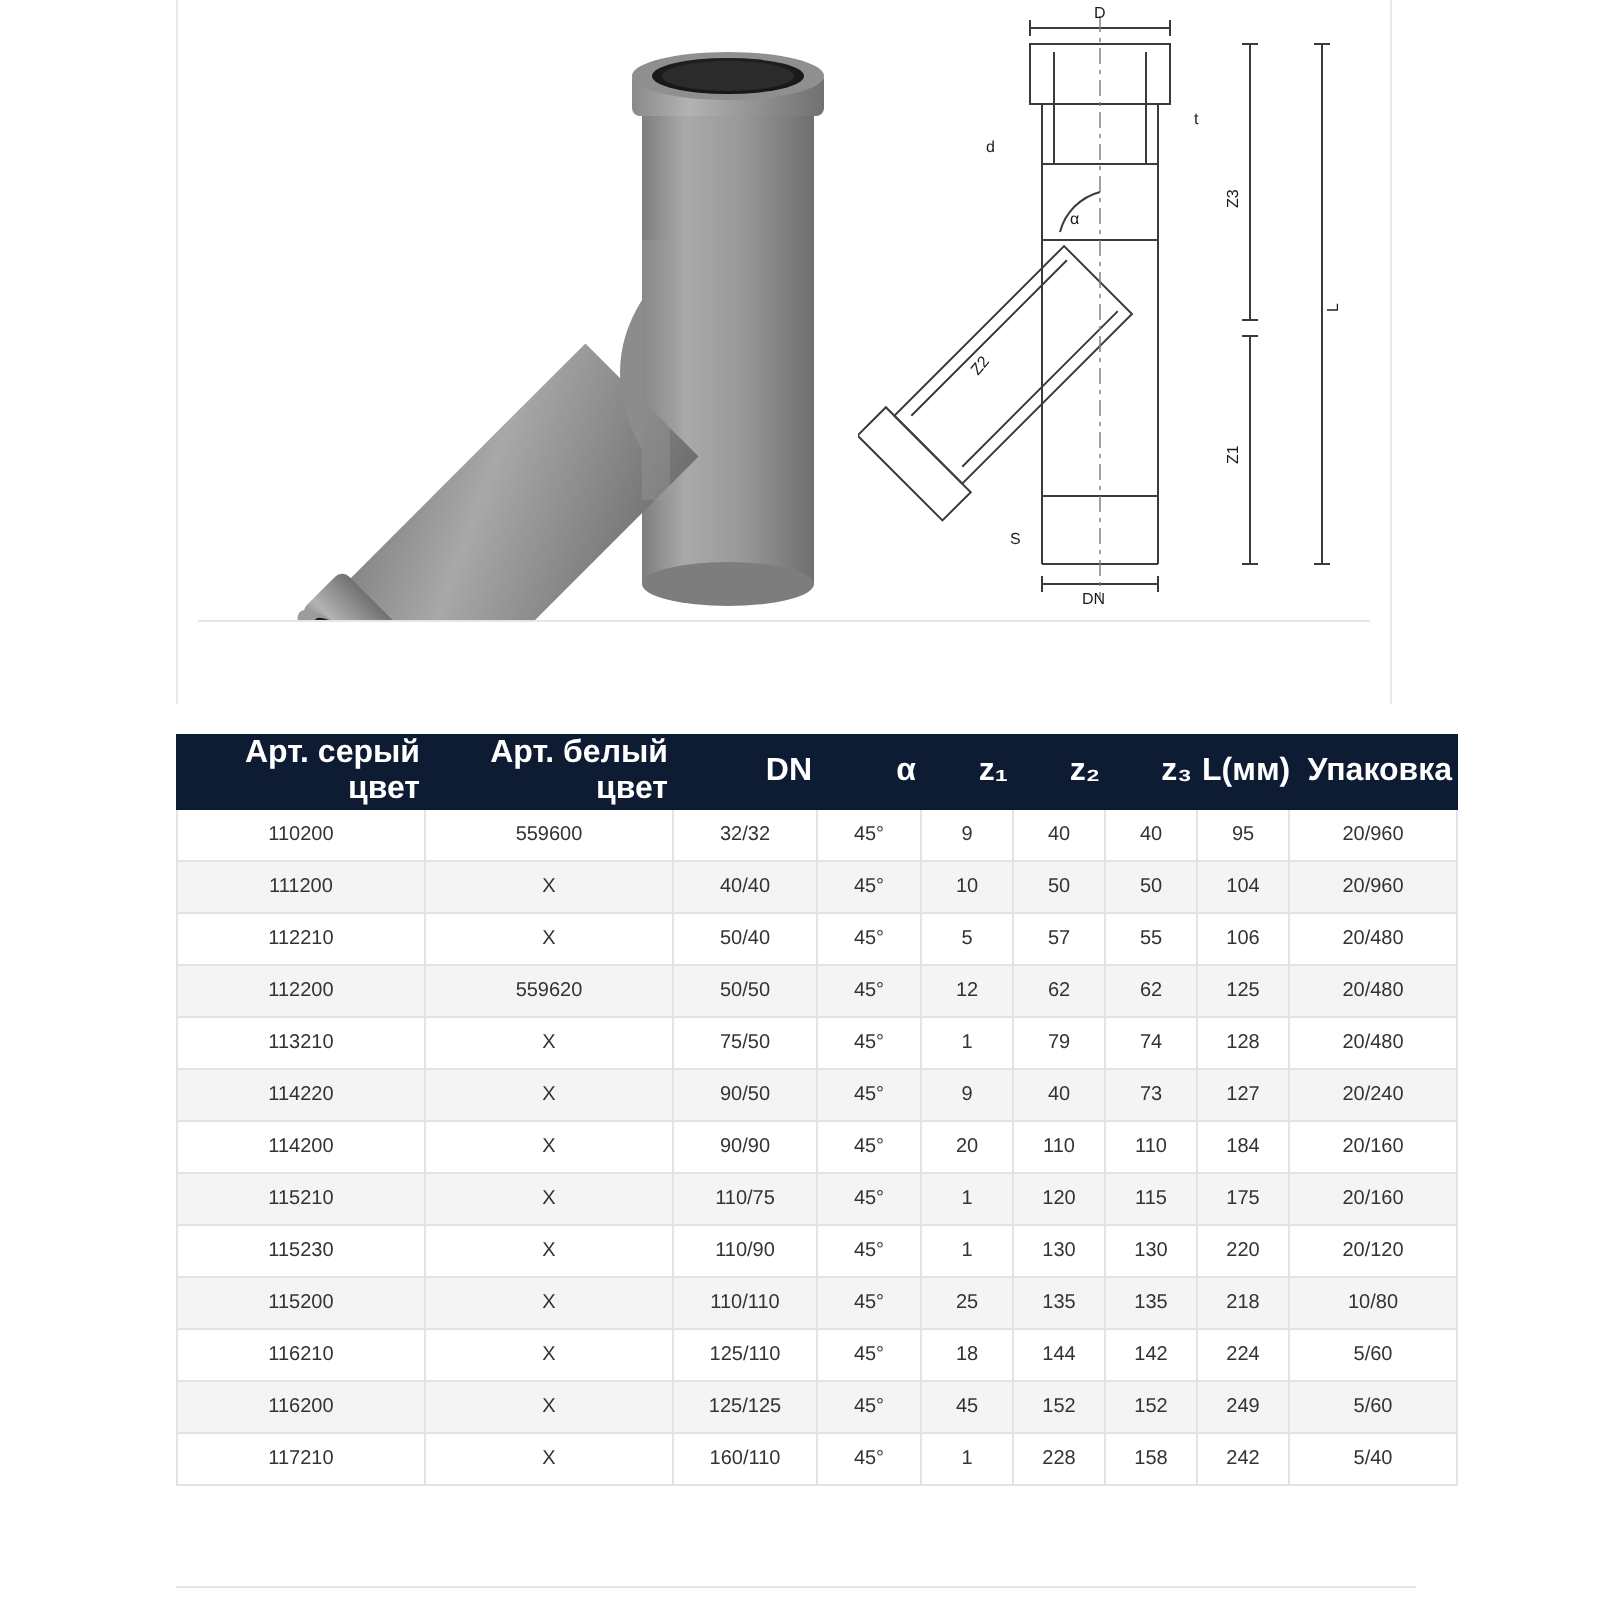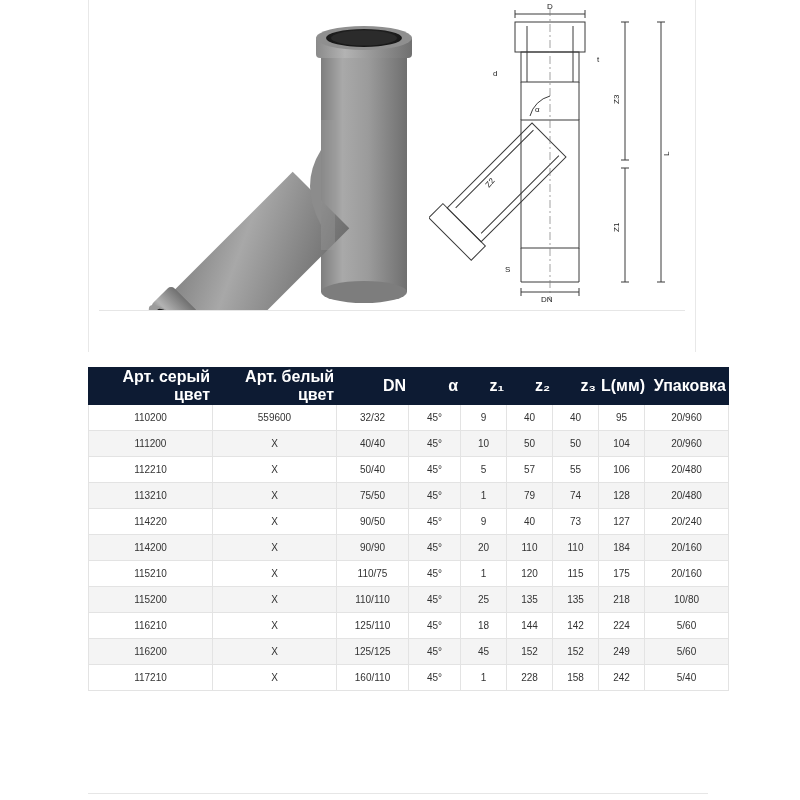--- a/index.html
+++ b/index.html
@@ -255,20 +255,31 @@
             <td>X</td>
             <td>50/40</td>
             <td>45°</td>
             <td>5</td>
             <td>57</td>
             <td>55</td>
             <td>106</td>
             <td>20/480</td>
           </tr>
           <tr>
+            <td>112200</td>
+            <td class="link">559620</td>
+            <td>50/50</td>
+            <td>45°</td>
+            <td>12</td>
+            <td>62</td>
+            <td>62</td>
+            <td>125</td>
+            <td>20/480</td>
+          </tr>
+          <tr>
             <td>113210</td>
             <td>X</td>
             <td>75/50</td>
             <td>45°</td>
             <td>1</td>
             <td>79</td>
             <td>74</td>
             <td>128</td>
             <td>20/480</td>
           </tr>
@@ -299,20 +310,31 @@
             <td>X</td>
             <td>110/75</td>
             <td>45°</td>
             <td>1</td>
             <td>120</td>
             <td>115</td>
             <td>175</td>
             <td>20/160</td>
           </tr>
           <tr>
+            <td class="link">115230</td>
+            <td>X</td>
+            <td>110/90</td>
+            <td>45°</td>
+            <td>1</td>
+            <td>130</td>
+            <td>130</td>
+            <td>220</td>
+            <td>20/120</td>
+          </tr>
+          <tr>
             <td>115200</td>
             <td>X</td>
             <td>110/110</td>
             <td>45°</td>
             <td>25</td>
             <td>135</td>
             <td>135</td>
             <td>218</td>
             <td>10/80</td>
           </tr>

